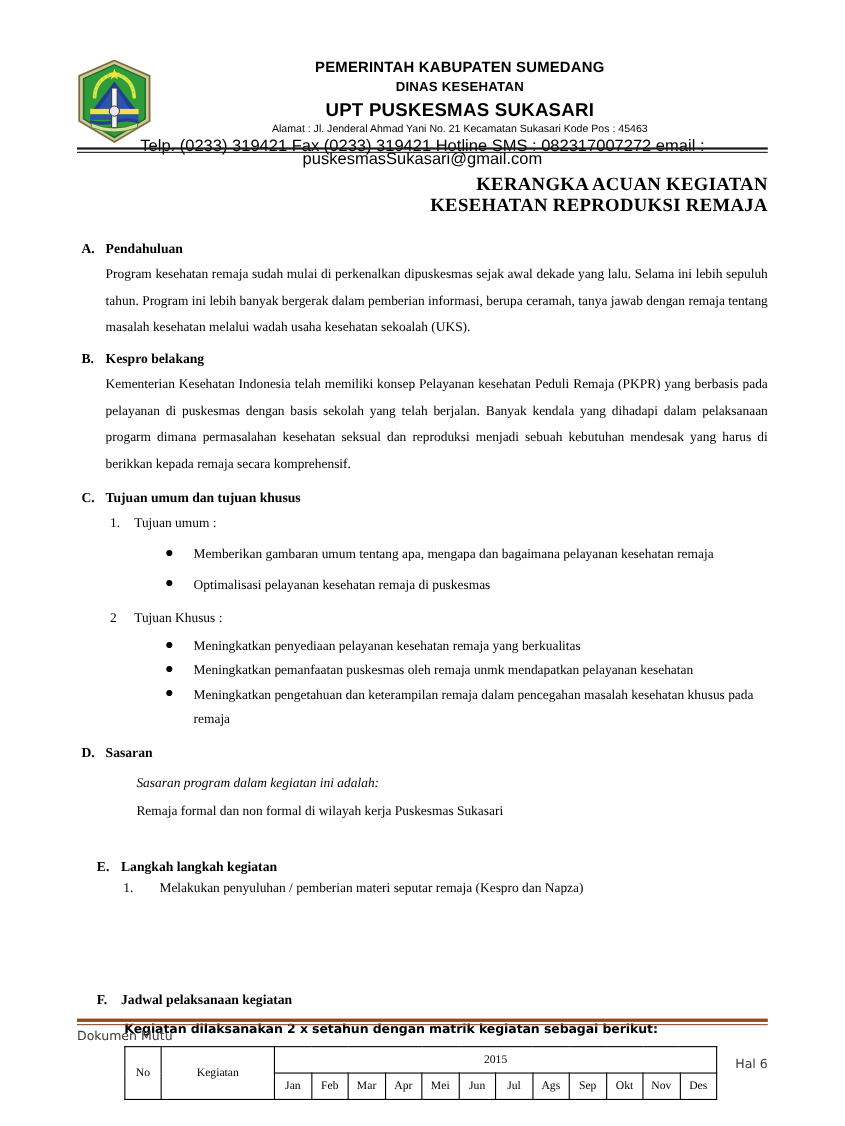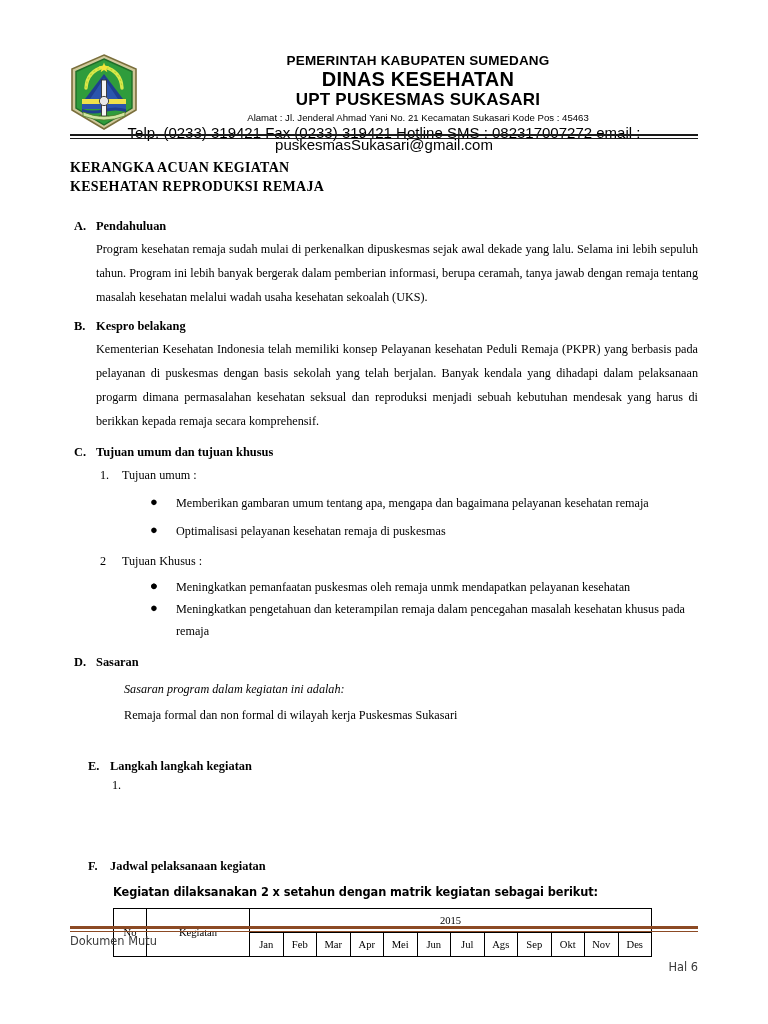--- a/index.html
+++ b/index.html
@@ -49,21 +49,21 @@
     text-align: center;
     font-family: "Liberation Sans", "DejaVu Sans", sans-serif;
   }
   .lh-line1 {
     font-size: 13.5px;
     font-weight: bold;
     letter-spacing: 0.2px;
     line-height: 17px;
   }
   .lh-line2 {
-    font-size: 20px;
+    font-size: 12px;
     font-weight: bold;
     letter-spacing: 0.2px;
     line-height: 20px;
   }
   .lh-line3 {
     font-size: 17px;
     font-weight: bold;
     letter-spacing: 0.2px;
     line-height: 21px;
   }
@@ -90,24 +90,24 @@
     border-bottom: 1px solid #1a1a1a;
     box-sizing: border-box;
   }
 
   
   .doc-title {
     position: absolute;
     left: 70px;
     top: 158px;
     width: 628px;
-    text-align: left;
+    text-align: right;
     font-family: "Liberation Serif", "DejaVu Serif", serif;
     font-weight: bold;
-    font-size: 14px;
+    font-size: 17px;
     line-height: 19px;
     letter-spacing: 0.3px;
   }
 
   
   .body-area {
     position: absolute;
     left: 0;
     top: 218px;
     width: 768px;
@@ -352,20 +352,21 @@
       </ul>
 
       <div class="num-item" style="margin-top:8px;">
         <span class="num-marker">2</span>
         <span>Tujuan Khusus :</span>
       </div>
 
       <ul class="bullet-list" style="margin-top:4px;">
         <li class="bullet-item">
           <span class="bdot">●</span>
+          <span>Meningkatkan penyediaan pelayanan kesehatan remaja yang berkualitas</span>
         </li>
         <li class="bullet-item">
           <span class="bdot">●</span>
           <span>Meningkatkan pemanfaatan puskesmas oleh remaja unmk mendapatkan pelayanan kesehatan</span>
         </li>
         <li class="bullet-item">
           <span class="bdot">●</span>
           <span>Meningkatkan pengetahuan dan keterampilan remaja dalam pencegahan masalah kesehatan khusus pada remaja</span>
         </li>
       </ul>
@@ -380,20 +381,21 @@
       <div class="sub-para">Remaja formal dan non formal di wilayah kerja Puskesmas  Sukasari</div>
     </div>
 
     <div class="section" style="margin-top:30px;">
       <div class="sec-head" style="padding-left:88px;">
         <span class="sec-letter" style="left:88px;">E.</span>
         <span class="sec-head-label">Langkah langkah kegiatan</span>
       </div>
       <div class="num-item-e">
         <span class="num-marker">1.</span>
+        <span>Melakukan penyuluhan / pemberian materi seputar remaja (Kespro dan Napza)</span>
       </div>
     </div>
 
     <div class="section" style="margin-top:84px;">
       <div class="sec-head" style="padding-left:88px;">
         <span class="sec-letter" style="left:88px;">F.</span>
         <span class="sec-head-label">Jadwal pelaksanaan kegiatan</span>
       </div>
 
       <div class="f-intro">Kegiatan dilaksanakan 2 x setahun dengan matrik kegiatan sebagai berikut:</div>

